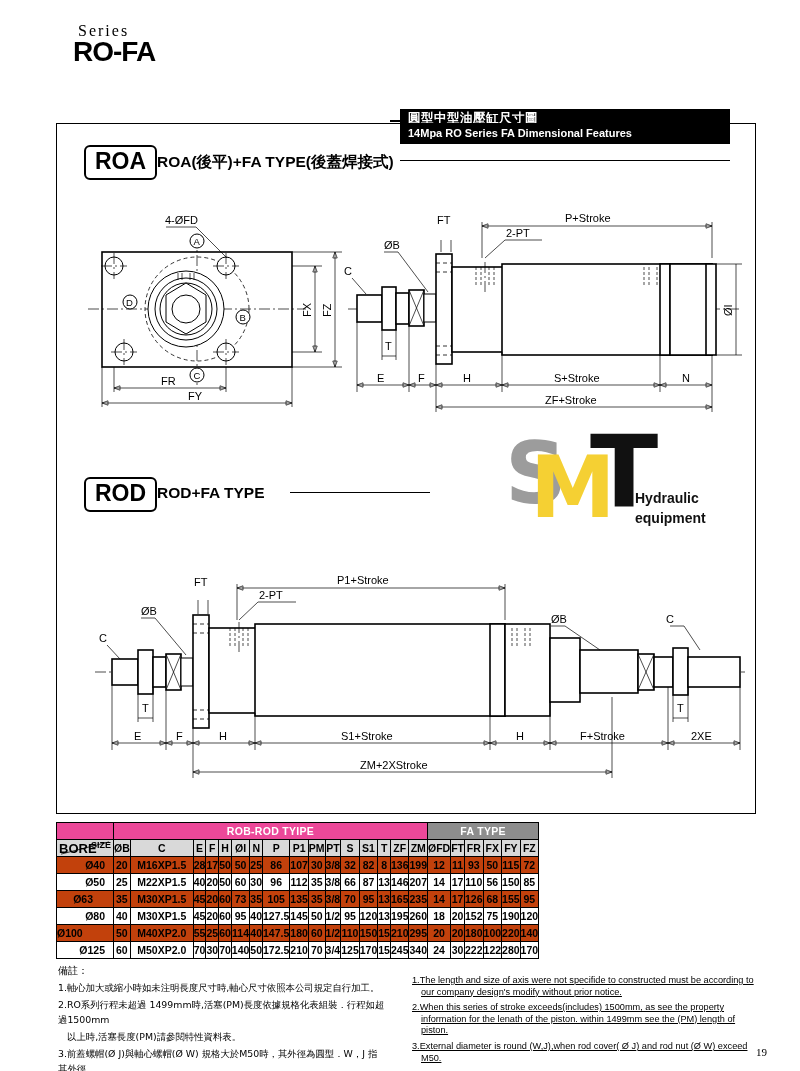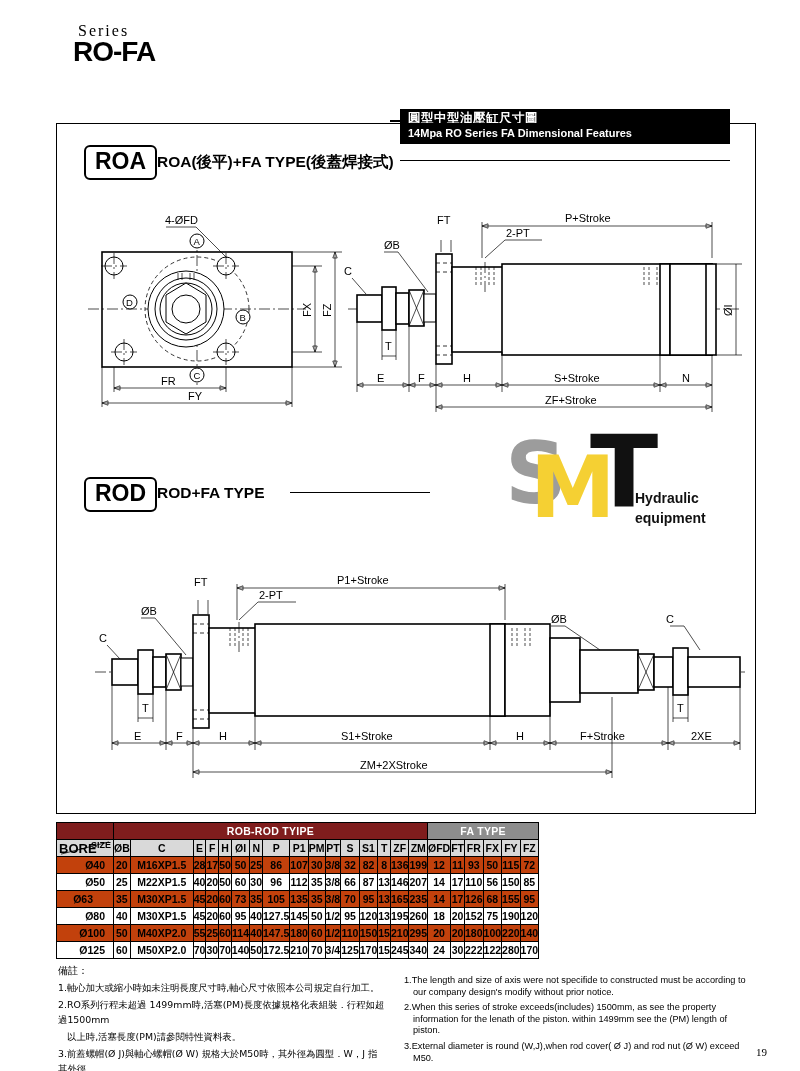--- a/index.html
+++ b/index.html
@@ -42,39 +42,39 @@
   .logo .s{position:absolute;left:0;top:2px;font-size:86px;font-weight:bold;color:#9c9c9c;font-family:"DejaVu Sans",sans-serif;line-height:86px;}
   .logo .m{position:absolute;left:25px;top:16px;font-size:86px;font-weight:bold;color:#f5d033;font-family:"DejaVu Sans",sans-serif;line-height:86px;}
   .logo .tt{position:absolute;left:85px;top:-5px;font-size:100px;font-weight:bold;color:#111;font-family:"DejaVu Sans",sans-serif;line-height:100px;}
   .logo .l1{position:absolute;left:130px;top:62px;font-size:14px;font-weight:bold;color:#111;}
   .logo .l2{position:absolute;left:130px;top:82px;font-size:14px;font-weight:bold;color:#111;}
 
   
   .tbl{position:absolute;left:56px;top:822px;border-collapse:collapse;}
   .tbl td,.tbl th{border:1px solid #000;font-size:10.5px;text-align:center;padding:0;height:16px;
         font-weight:bold;font-family:"Liberation Sans",sans-serif;}
-  .grp-black{background:#7f1d1d;color:#fff;font-size:11px;letter-spacing:.3px;height:17px;}
+  .grp-black{background:#ec4899;color:#fff;font-size:11px;letter-spacing:.3px;height:17px;}
   .grp-gray{background:#8d8d8d;color:#fff;font-size:11px;letter-spacing:.3px;height:17px;}
   .hdr{background:#d9d9d9;height:17px;}
   .row-a{background:#c2410c;}
   .row-b{background:#ffffff;}
   .corner{position:relative;background:#d9d9d9;width:56px;}
   .corner .bore{position:absolute;left:2px;bottom:0px;font-size:13px;}
   .corner .size{position:absolute;right:2px;top:0px;font-size:9px;}
   .corner .slash{position:absolute;left:0;top:0;width:100%;height:100%;}
   .cell-c{width:62px;}
 
   
   .notes-cn{position:absolute;left:58px;top:963px;width:335px;font-size:9.4px;line-height:15px;
             font-family:"DejaVu Sans",sans-serif;}
   .notes-cn .hd{font-size:10px;margin-bottom:2px;}
   .notes-cn p{margin:0 8px 2px 0;}
   .notes-cn p.ind{text-indent:9px;}
   .notes-en{position:absolute;left:396px;top:975px;width:358px;font-size:9.2px;line-height:11.6px;}
-  .notes-en p{margin:0 0 4px 8px;padding-left:9px;text-indent:-9px;}
+  .notes-en p{margin:0 0 4px 16px;padding-left:9px;text-indent:-9px;text-decoration:underline;}
   .pageno{position:absolute;left:756px;top:1046px;font-size:11px;font-family:"Liberation Serif",serif;}
 </style>
 </head>
 <body>
 
 <div class="series-word">Series</div>
 <div class="series-name">RO-FA</div>
 
 <div class="banner-tick"></div>
 <div class="banner">
@@ -476,21 +476,21 @@
         <td>195</td>
         <td>260</td>
         <td>18</td>
         <td>20</td>
         <td>152</td>
         <td>75</td>
         <td>190</td>
         <td>120</td>
       </tr>
       <tr class="row-a">
-        <td style="text-align: right; padding-right: 8px;">Ø100</td>
+        <td style="text-align: left; padding-right: 15px;">Ø100</td>
         <td>50</td>
         <td>M40XP2.0</td>
         <td>55</td>
         <td>25</td>
         <td>60</td>
         <td>114</td>
         <td>40</td>
         <td>147.5</td>
         <td>180</td>
         <td>60</td>

